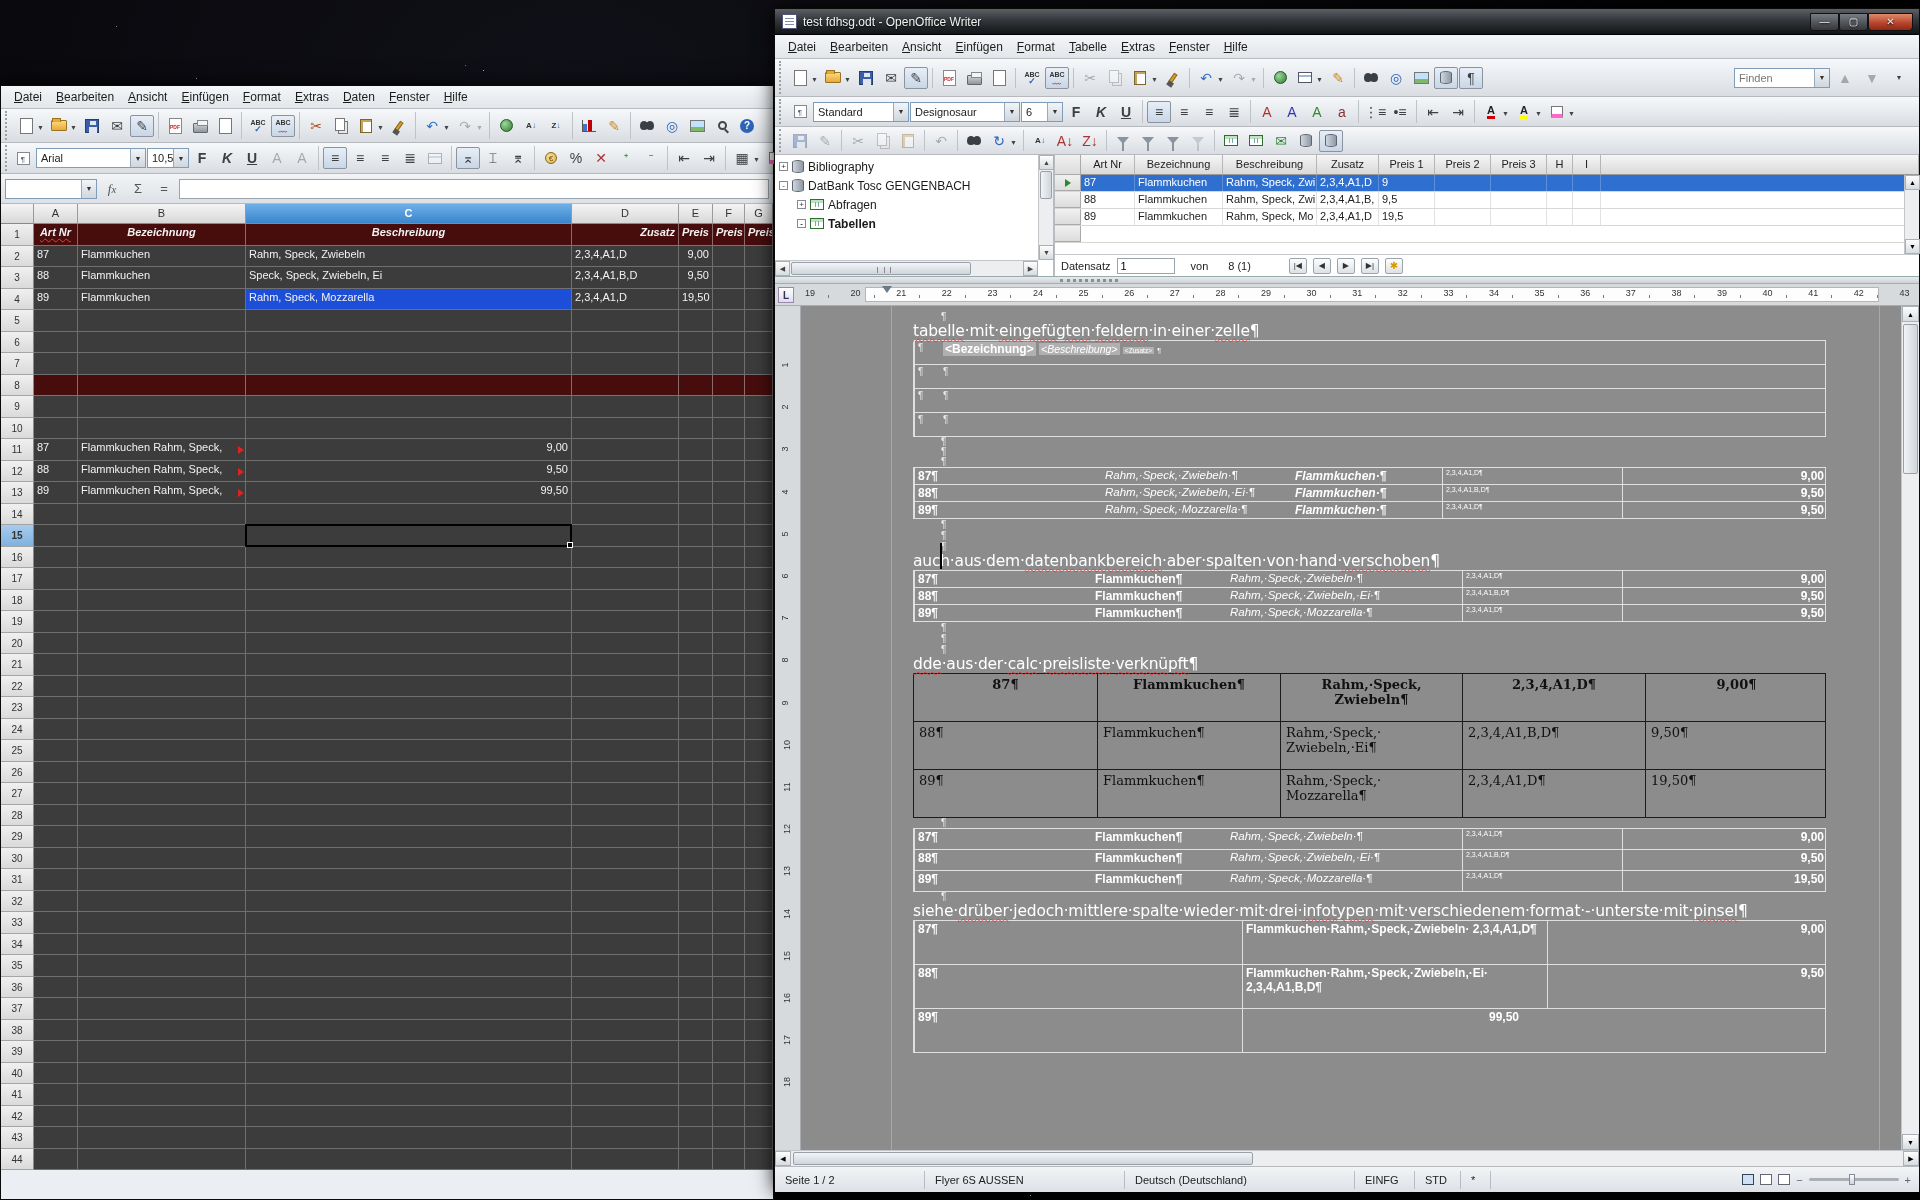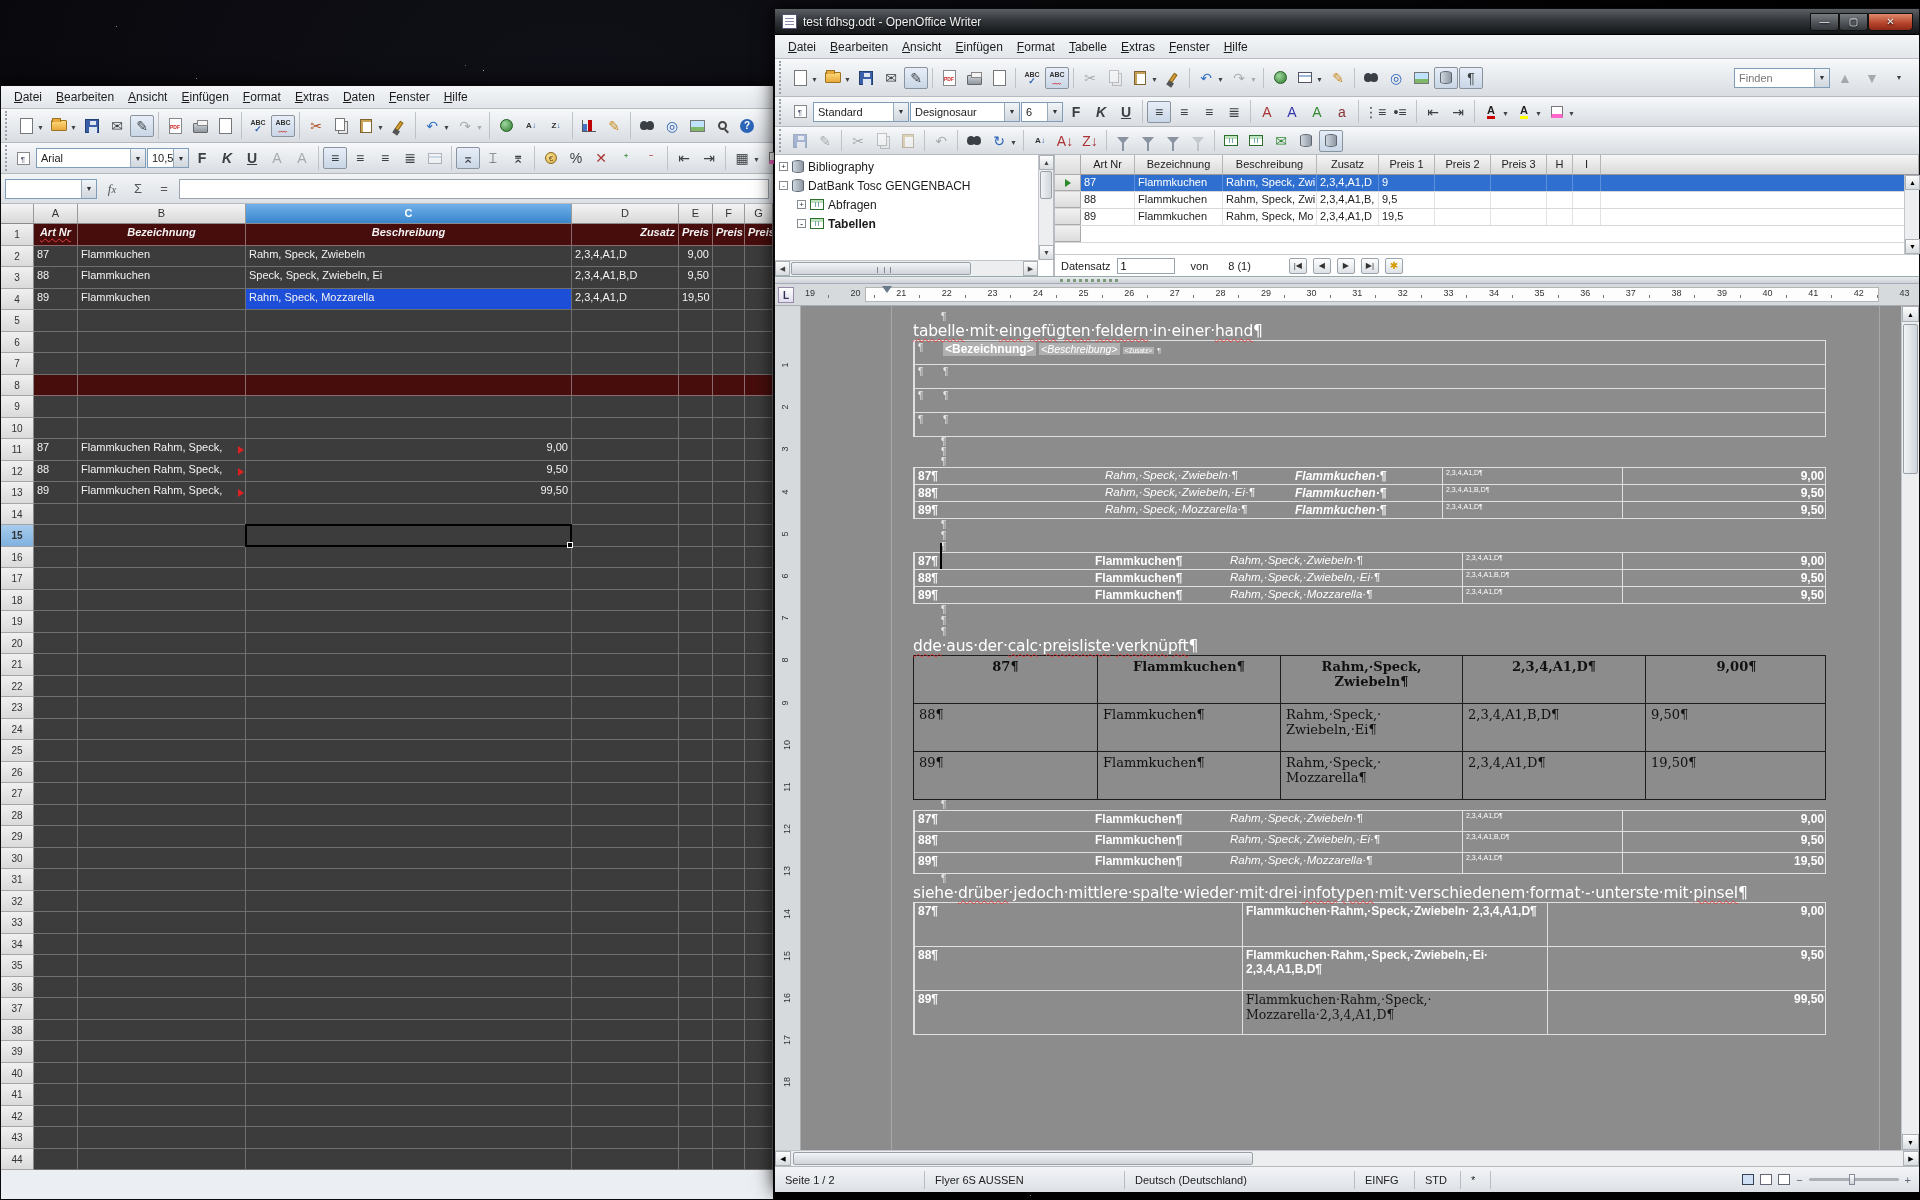--- a/index.html
+++ b/index.html
@@ -1469,21 +1469,21 @@
           <span class="vrnum" style="top: 644.8px;">15</span>
           <span class="vrnum" style="top: 687px;">16</span>
           <span class="vrnum" style="top: 729.2px;">17</span>
           <span class="vrnum" style="top: 771.4px;">18</span>
         </div>
       <div id="w-doc">
         <div class="pageedge" style="left:90px;"></div>
         <div class="pageedge" style="left:1078px;"></div>
         <div id="w-doccontent" style="position:relative; padding-top:6px;">
             <div class="dpara" style="height: 10px; line-height: 10px;">¶</div>
-            <div class="dheading"><span class="sq">tabelle</span><span>·mit·</span><span class="sq">eingefügten</span><span>·</span><span class="sq">feldern</span><span>·in·einer·</span><span class="sq">hand</span><span>¶</span></div>
+            <div class="dheading"><span class="sq">tabelle</span><span>·mit·</span><span class="sq">eingefügten</span><span>·</span><span class="sq">feldern</span><span>·in·einer·</span><span class="sq">zelle</span><span>¶</span></div>
             <div class="dtable">
               <div class="dtr" style="min-height: 24px;">
                 <div class="dtc vline st-p" style="width: 26px; font-size: 10px; color: rgb(232, 232, 232);">¶</div>
                 <div class="dtc" style="width: 886px;"><span class="fieldtok f1">&lt;Bezeichnung&gt;</span>&nbsp;<span class="fieldtok f2">&lt;Beschreibung&gt;</span>&nbsp;<span class="fieldtok f3">&lt;Zusatz&gt;</span>&nbsp;<span style="font-size: 7px;">¶</span></div>
               </div>
               <div class="dtr" style="min-height: 24px;">
                 <div class="dtc vline st-p" style="width: 26px; font-size: 10px; color: rgb(232, 232, 232);">¶</div>
                 <div class="dtc st-p" style="width: 886px; font-size: 10px; color: rgb(232, 232, 232);">¶</div>
               </div>
               <div class="dtr" style="min-height: 24px;">
@@ -1517,20 +1517,21 @@
                 <div class="dtc vline st-id" style="width: 188px;">89¶</div>
                 <div class="dtc st-it" style="width: 190px;">Rahm,·Speck,·Mozzarella·¶</div>
                 <div class="dtc st-bi" style="width: 150px;">Flammkuchen·¶</div>
                 <div class="dtc vline st-tiny" style="width: 180px;">2,3,4,A1,D¶</div>
                 <div class="dtc vline st-price" style="width: 205px;">9,50</div>
               </div>
             </div>
             <div class="dpara" style="height: 11px; line-height: 11px;">¶</div>
             <div class="dpara" style="height: 11px; line-height: 11px;">¶</div>
             <div class="dpara" style="height: 11px; line-height: 11px;">¶</div>
+            <div class="dheading"><span>auch·aus·dem·</span><span class="sq">datenbankbereich</span><span>·aber·spalten·von·hand·</span><span class="sq">verschoben</span><span>¶</span></div>
             <div class="dtable">
               <div class="dtr" style="min-height: 16px;">
                 <div class="dtc vline st-id" style="width: 178px;">87¶</div>
                 <div class="dtc st-b" style="width: 135px;">Flammkuchen¶</div>
                 <div class="dtc st-it" style="width: 235px;">Rahm,·Speck,·Zwiebeln·¶</div>
                 <div class="dtc vline st-tiny" style="width: 160px;">2,3,4,A1,D¶</div>
                 <div class="dtc vline st-price" style="width: 205px;">9,00</div>
               </div>
               <div class="dtr" style="min-height: 16px;">
                 <div class="dtc vline st-id" style="width: 178px;">88¶</div>
@@ -1606,21 +1607,20 @@
                 <div class="dtc vline st-b" style="width: 305px;">Flammkuchen·Rahm,·Speck,·Zwiebeln· 2,3,4,A1,D¶</div>
                 <div class="dtc vline st-price" style="width: 280px;">9,00</div>
               </div>
               <div class="dtr" style="min-height: 44px;">
                 <div class="dtc vline st-id" style="width: 328px;">88¶</div>
                 <div class="dtc vline st-b" style="width: 305px;">Flammkuchen·Rahm,·Speck,·Zwiebeln,·Ei· 2,3,4,A1,B,D¶</div>
                 <div class="dtc vline st-price" style="width: 280px;">9,50</div>
               </div>
               <div class="dtr" style="min-height: 44px;">
                 <div class="dtc vline st-id" style="width: 328px;">89¶</div>
-                <div class="dtc vline st-serifcell" style="width: 305px;">Flammkuchen·Rahm,·Speck,· Mozzarella·2,3,4,A1,D¶</div>
                 <div class="dtc vline st-price" style="width: 280px;">99,50</div>
               </div>
             </div>
           </div>
         <div id="caret" style="left: 139px; top: 237px;"></div>
       </div>
       <div id="w-vsb2">
         <div class="arr" style="position:absolute;top:0;left:0;right:0;height:16px;background:linear-gradient(180deg,#fdfdfd,#d8dce0);border:1px solid #aab0b6;font-size:7px;text-align:center;line-height:15px;">▲</div>
         <div class="thumb"></div>
         <div class="arr" style="position:absolute;bottom:0;left:0;right:0;height:16px;background:linear-gradient(180deg,#fdfdfd,#d8dce0);border:1px solid #aab0b6;font-size:7px;text-align:center;line-height:15px;">▼</div>

